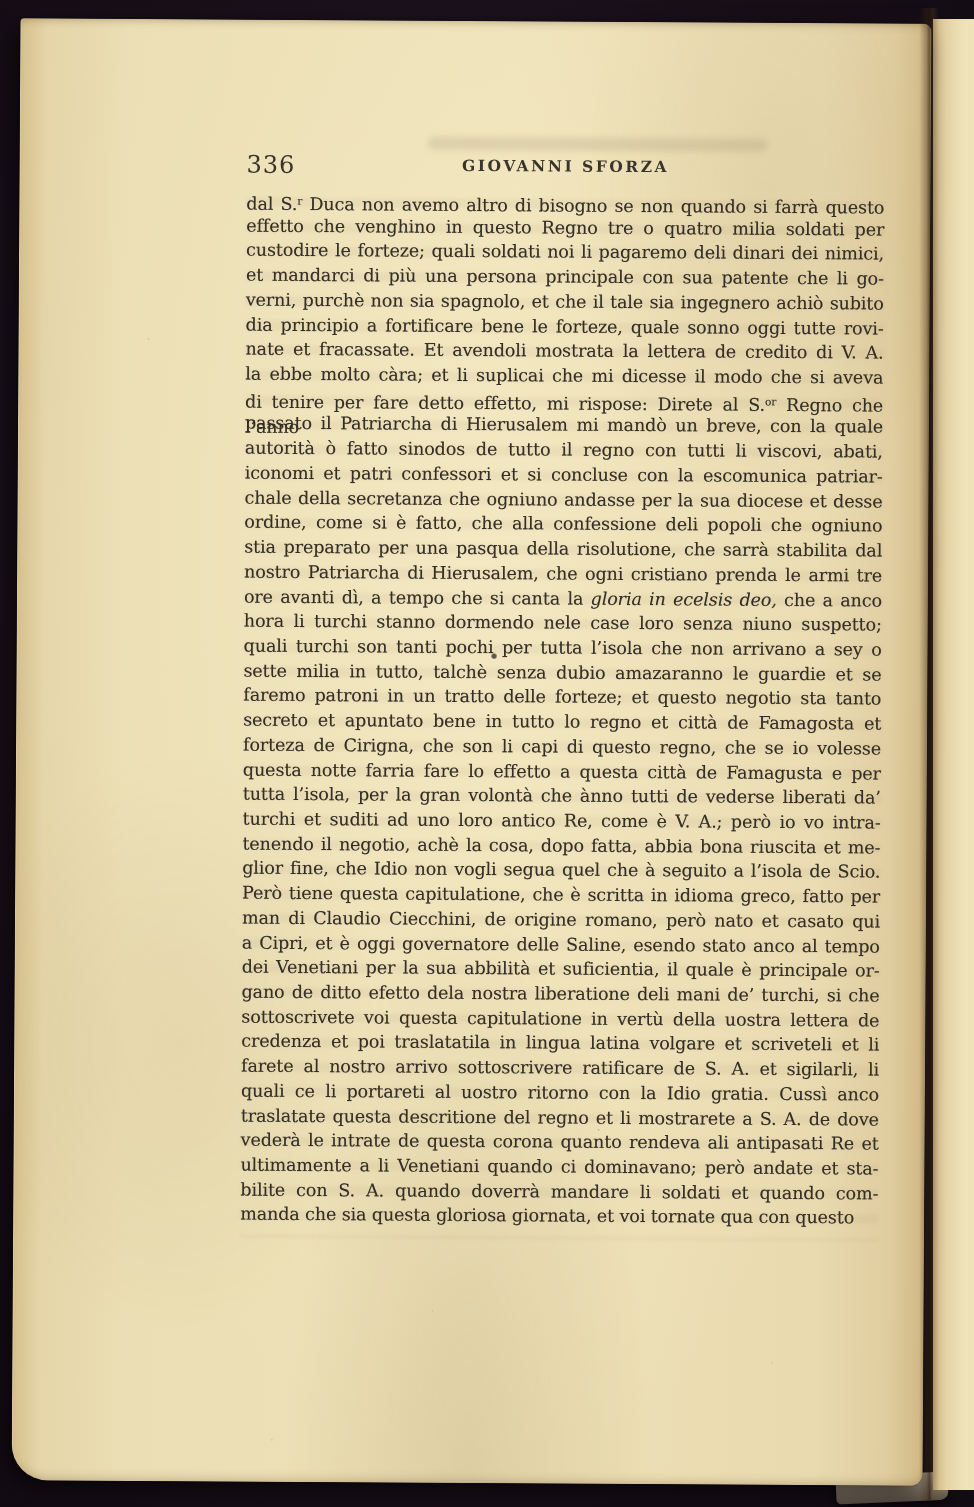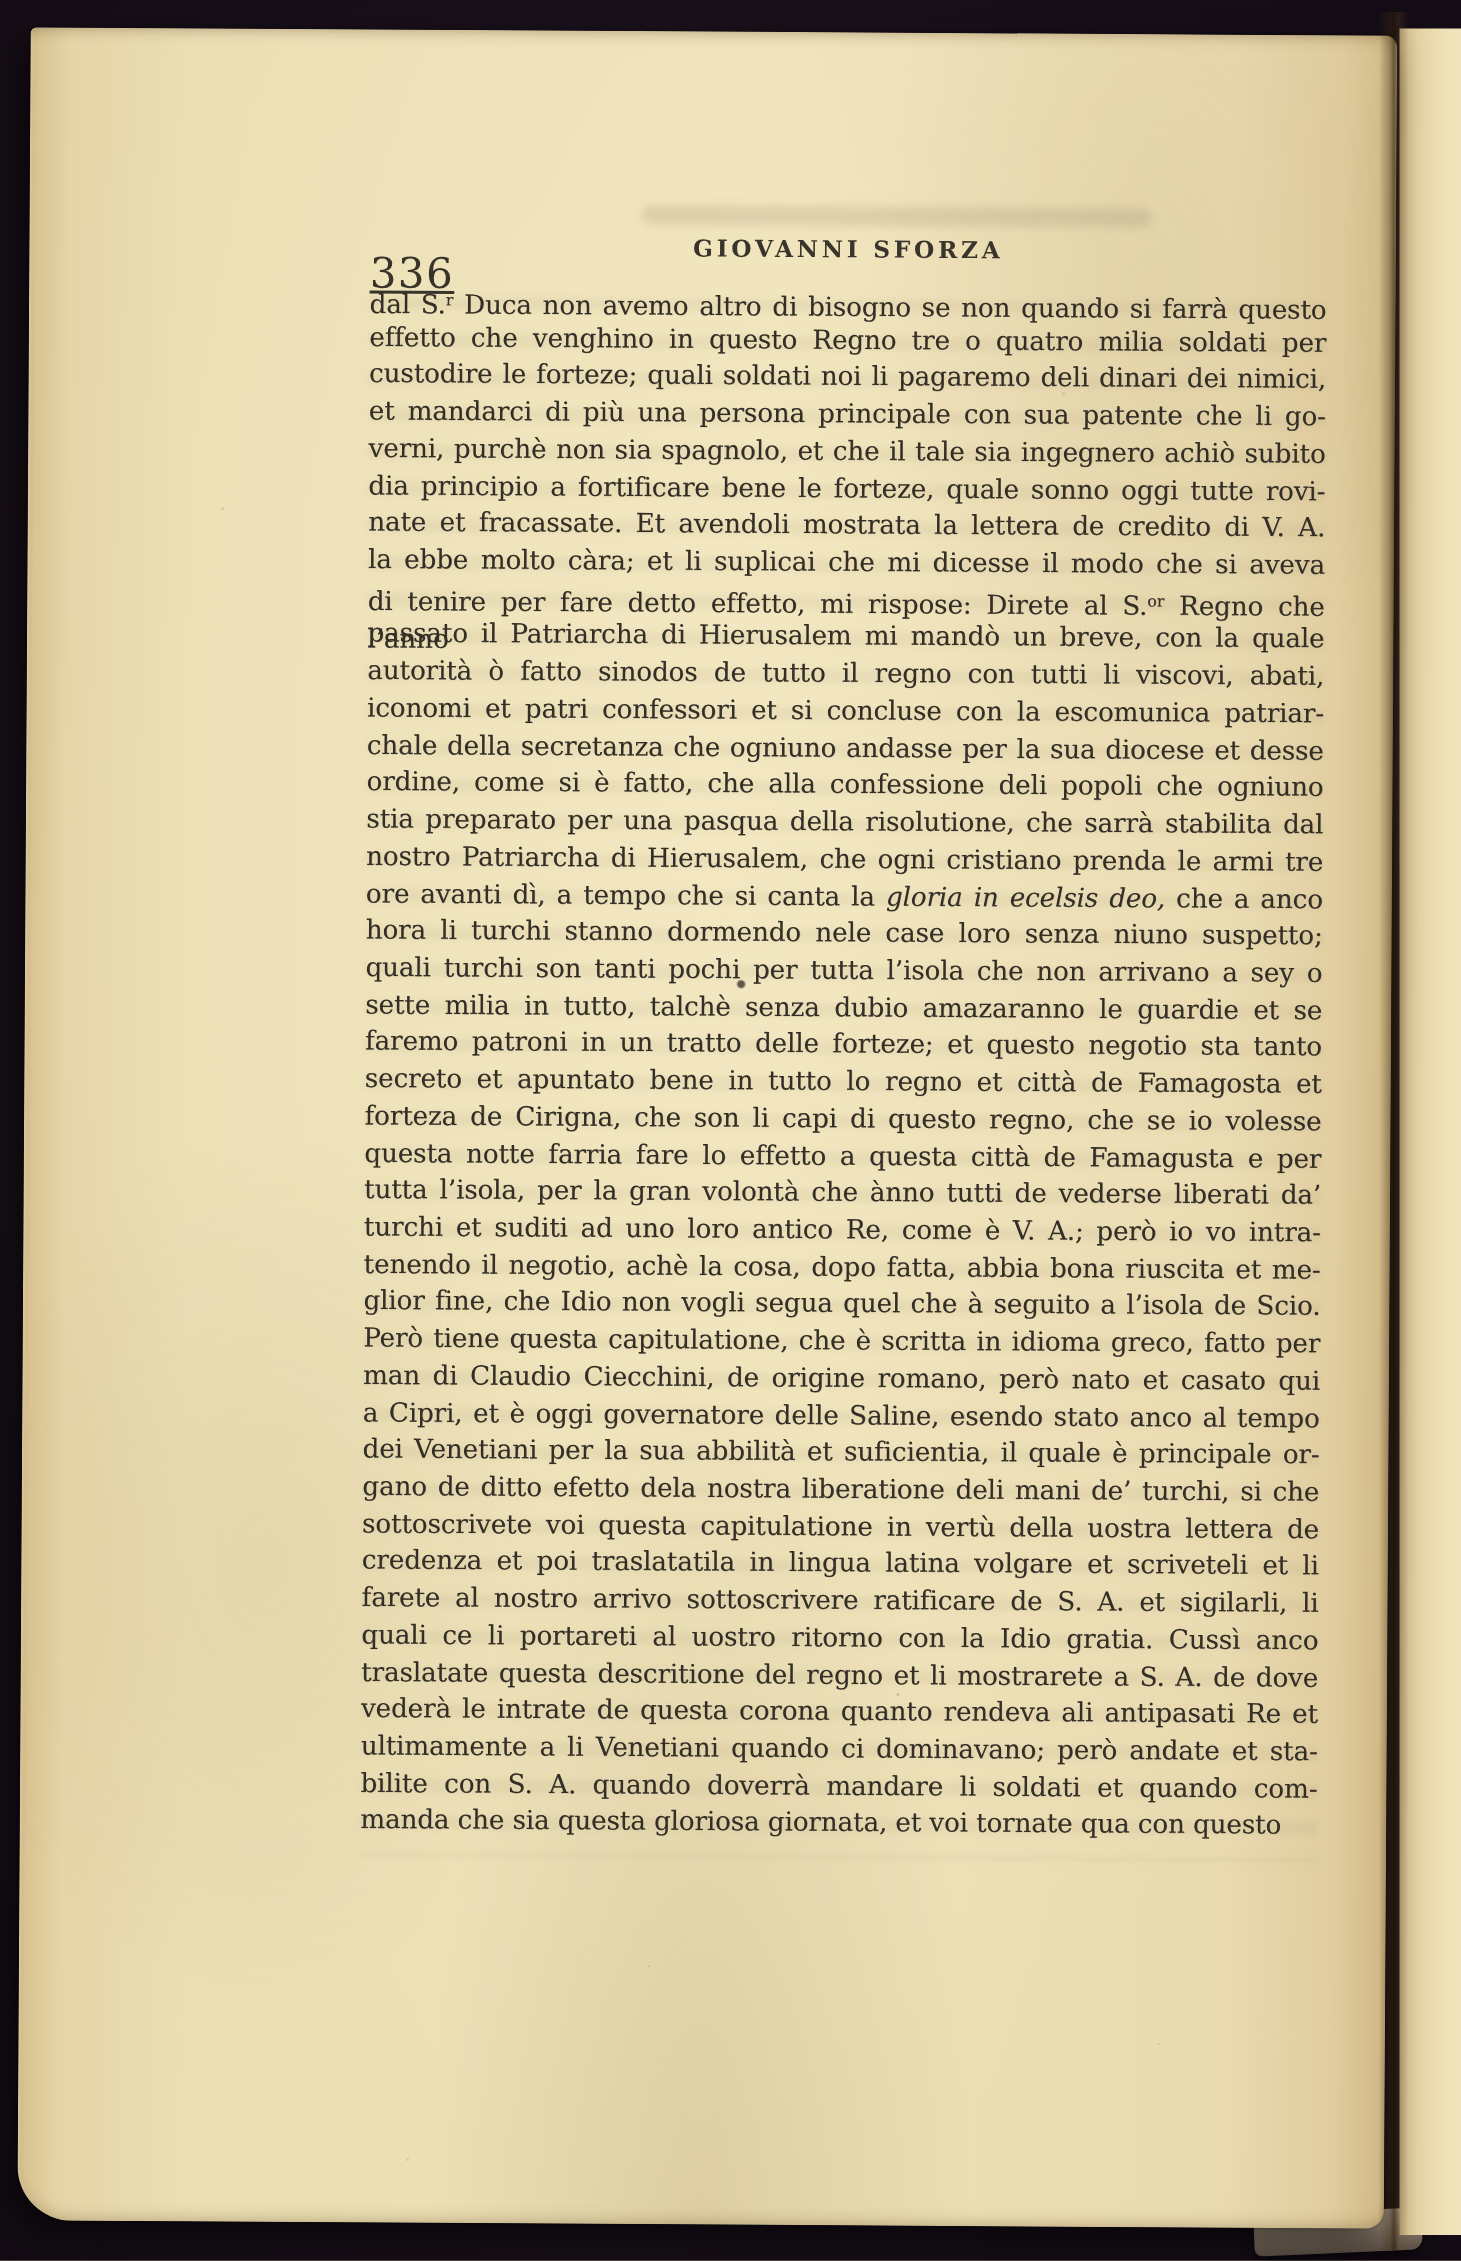--- a/index.html
+++ b/index.html
@@ -121,24 +121,23 @@
 
   .header-row {
     position: absolute;
     left: 227px; top: 131px;
     width: 638px; height: 28px;
     z-index: 2;
     color: #38332b;
   }
   .page-number {
     position: absolute;
-    left: 0; top: 15px;
-    font-size: 28px;
+    left: 0; top: 0;
+    font-size: 24px;
     letter-spacing: 1px;
-    text-decoration: underline;
   }
   .running-head {
     position: absolute;
     left: 0; top: 4px;
     width: 100%;
     text-align: center;
     font-size: 15.5px;
     font-weight: bold;
     letter-spacing: 2.5px;
     color: #3a352c;

